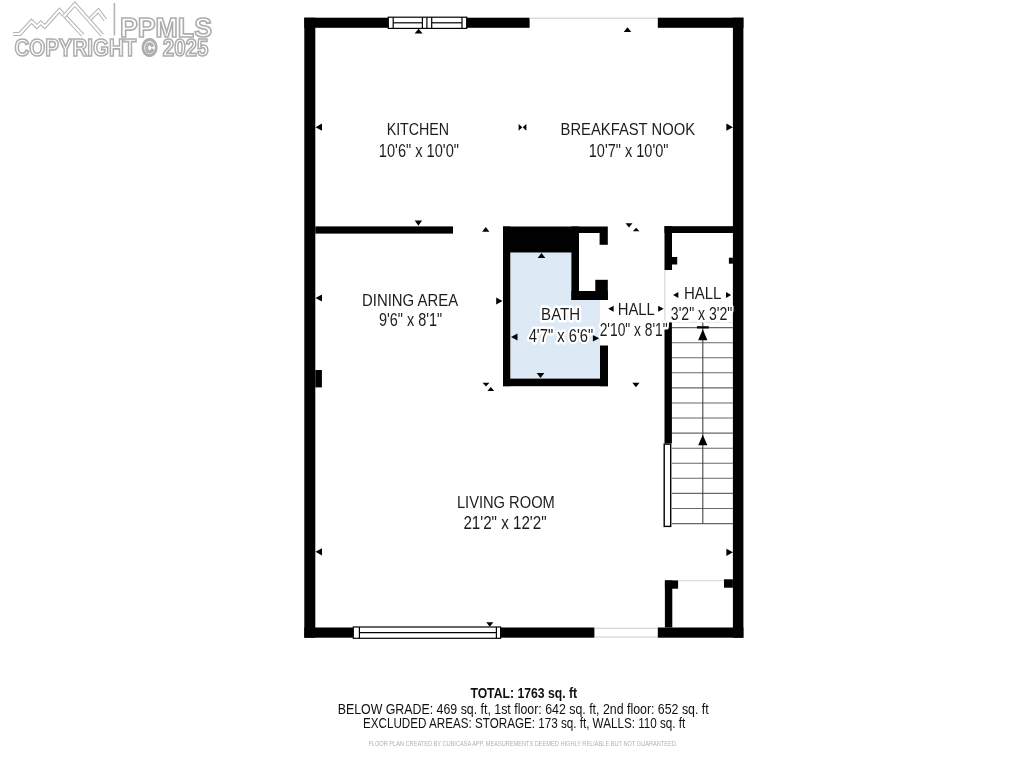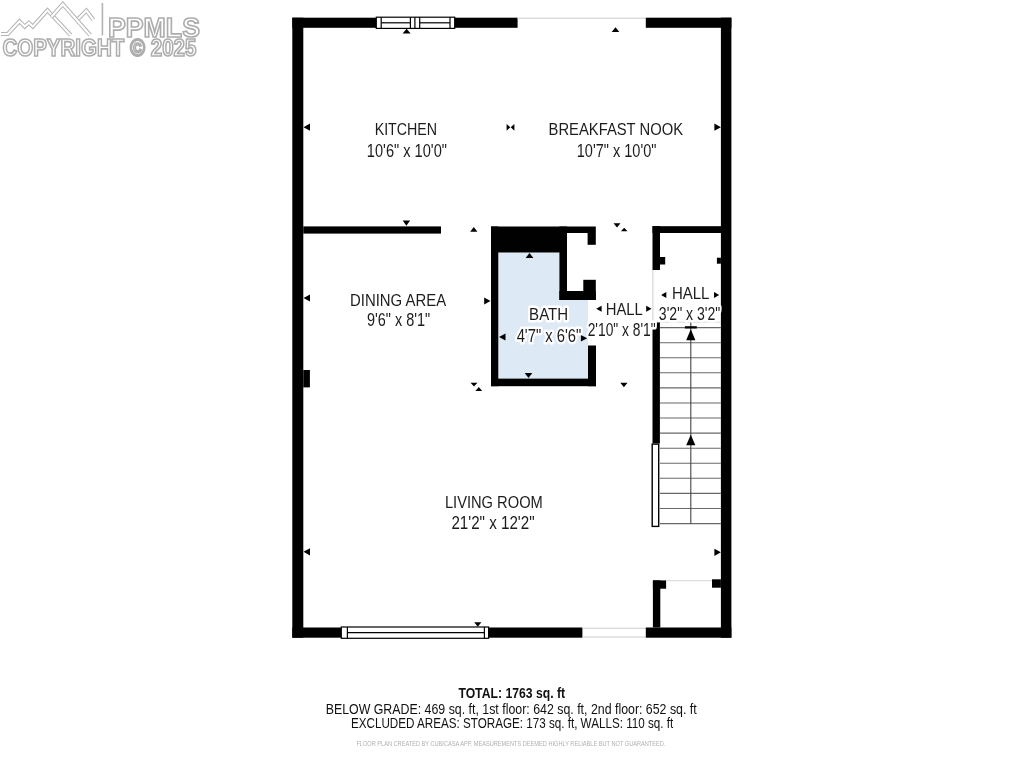--- a/index.html
+++ b/index.html
@@ -2,21 +2,21 @@
 <html><head>
 <meta charset="utf-8">
 <style>
   html,body{margin:0;padding:0;background:#fff;}
   svg{display:block;}
   text{font-family:"Liberation Sans", sans-serif;}
   .lbl{fill:#1c1c1c; paint-order:stroke fill; stroke:#ffffff; stroke-width:5px; stroke-linejoin:round;}
 </style>
 </head>
 <body>
-<div style="opacity:0.999; transform: translateZ(0); will-change: transform;">
+<div style="opacity:0.999; transform: translateZ(0); will-change: transform; margin-left: 12px;">
     <svg width="1024" height="767" viewBox="0 0 1024 767" xmlns="http://www.w3.org/2000/svg">
 <rect x="0" y="0" width="1024" height="767" fill="#ffffff"></rect>
 
 <g fill="none" stroke-linejoin="miter">
   <path d="M1,34 L7.8,34 L19.5,21.3 L24.8,26.6 L28.8,22.8 L32.8,26.6 L47.4,10.3 L70.8,35.2" stroke="#b3b3b3" stroke-width="4.1"></path>
   <path d="M1,34 L7.8,34 L19.5,21.3 L24.8,26.6 L28.8,22.8 L32.8,26.6 L47.4,10.3 L70.8,35.2" stroke="#ffffff" stroke-width="2.1"></path>
   <path d="M51.5,16.8 L62.8,4.2 L90.2,35.2" stroke="#b3b3b3" stroke-width="4.1"></path>
   <path d="M51.5,16.8 L62.8,4.2 L90.2,35.2" stroke="#ffffff" stroke-width="2.1"></path>
   <path d="M78.3,18.7 L86.4,10.6 L93.3,19.8" stroke="#b3b3b3" stroke-width="4.1"></path>
   <path d="M78.3,18.7 L86.4,10.6 L93.3,19.8" stroke="#ffffff" stroke-width="2.1"></path>

